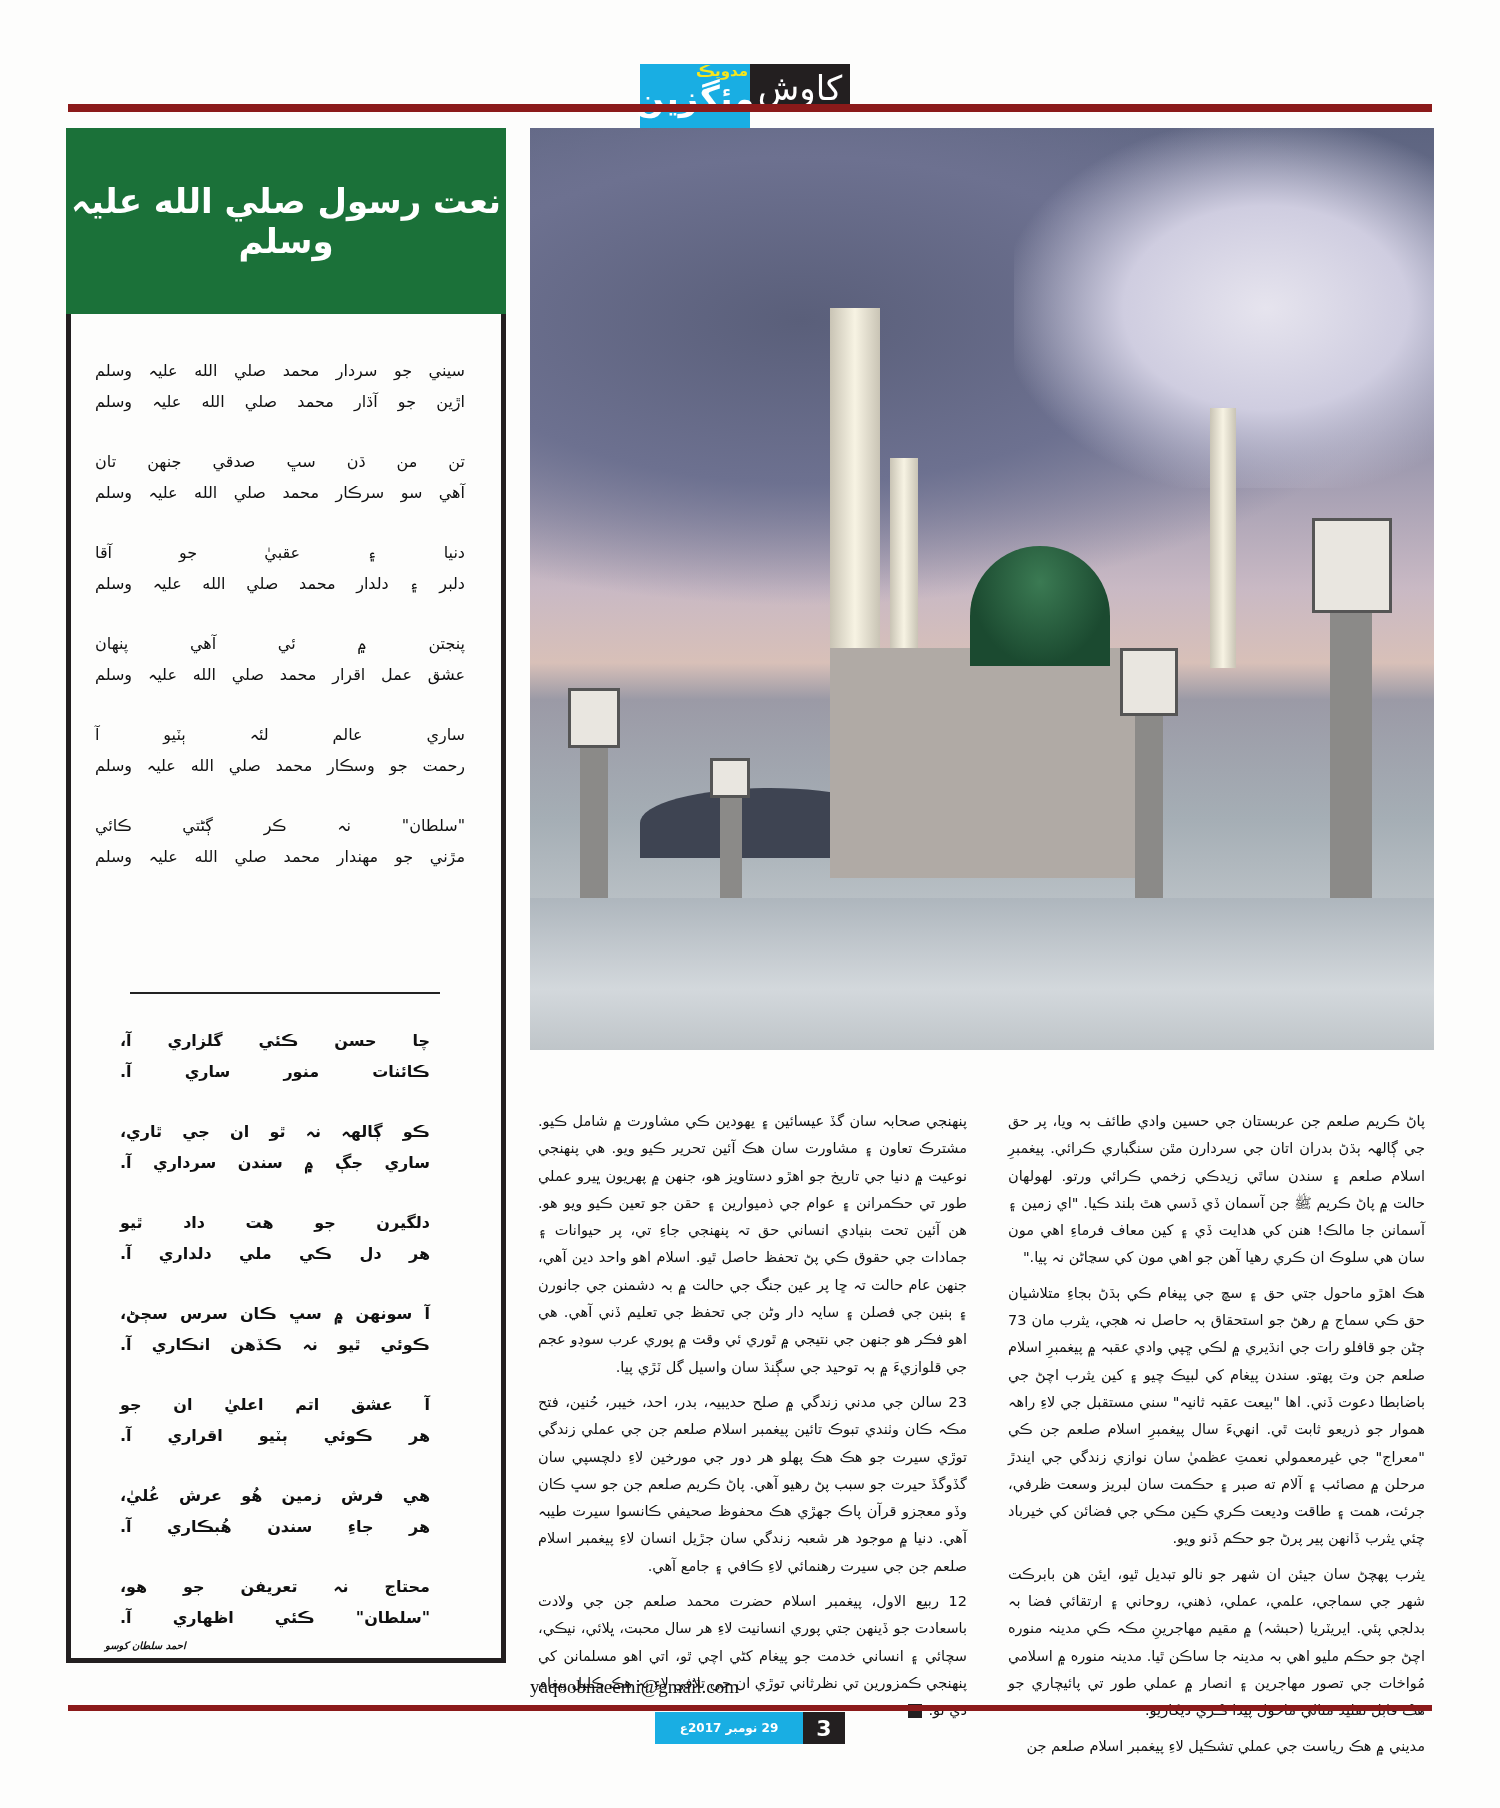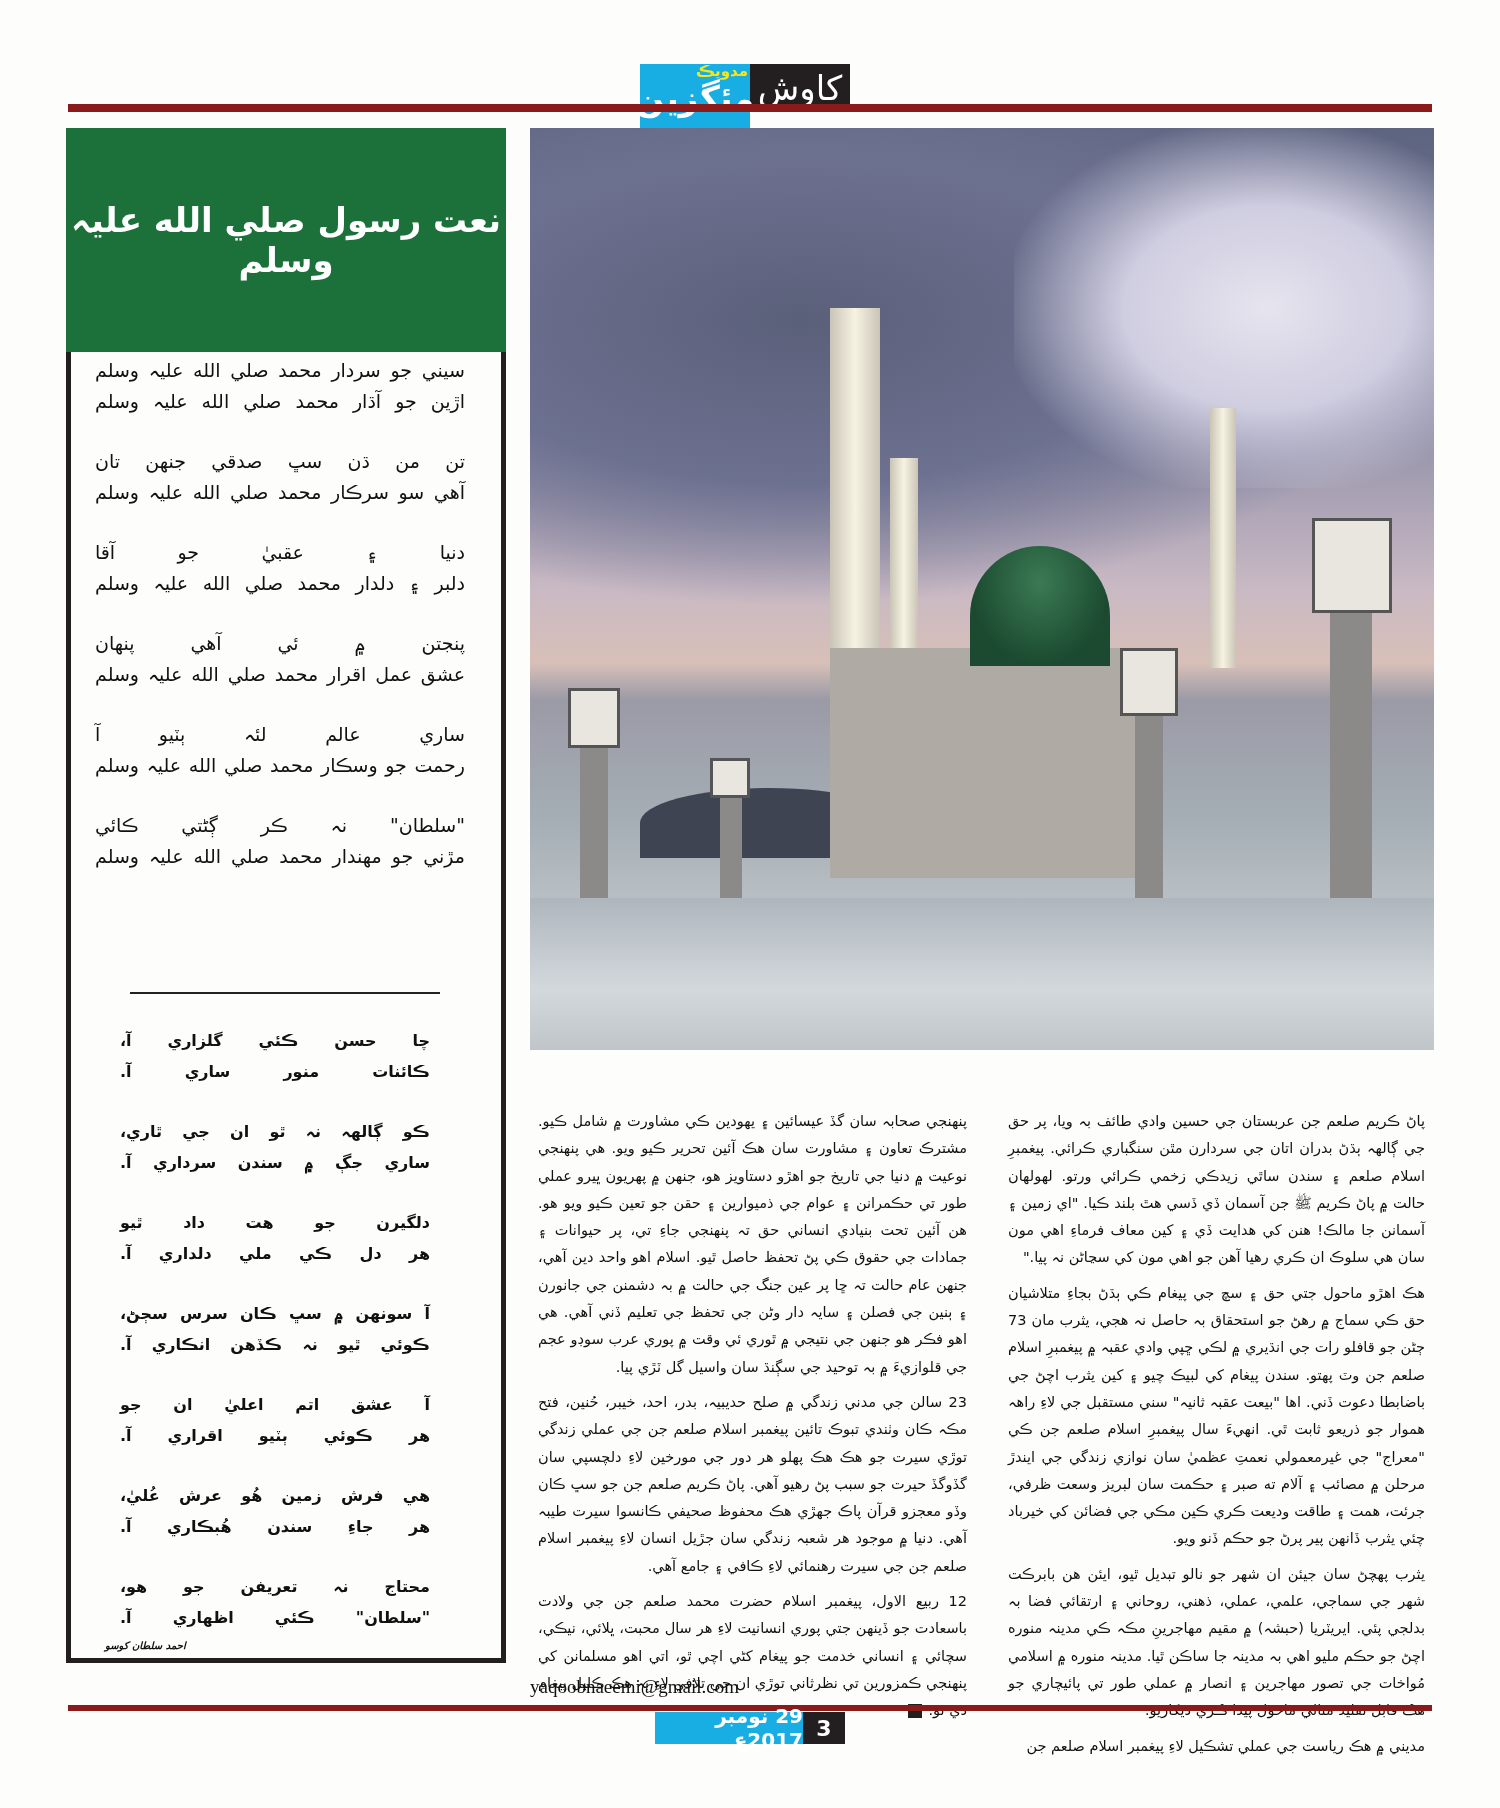--- a/index.html
+++ b/index.html
@@ -8,22 +8,22 @@
   
   .masthead { position: absolute; top: 64px; left: 640px; height: 48px; display: flex; direction: ltr; }
   .mast-blue { background: #19aee3; width: 110px; height: 64px; color: #fff; font-weight: bold; font-size: 34px; display: flex; align-items: flex-end; justify-content: center; padding-bottom: 10px; position: relative; }
   .mast-blue .sub { position: absolute; top: -2px; right: 2px; color: #f6e61c; font-size: 15px; font-weight: bold; }
   .mast-black { background: #231f20; width: 100px; height: 48px; color: #fff; font-size: 34px; display: flex; align-items: center; justify-content: center; }
   .rule-top { position: absolute; top: 104px; left: 68px; width: 1364px; height: 8px; background: #8b1a1a; }
   .rule-bottom { position: absolute; top: 1705px; left: 68px; width: 1364px; height: 6px; background: #8b1a1a; }
 
   
   .poem-box { position: absolute; top: 128px; left: 66px; width: 440px; height: 1535px; border: 5px solid #231f20; border-top: none; background: #fdfdfc; }
-  .poem-title { position: absolute; top: 128px; left: 66px; width: 440px; height: 224px; background: #1b7139; color: #fff; font-weight: bold; font-size: 34px; direction: rtl; text-align: center; display: flex; align-items: center; justify-content: center; }
-  .poem { position: absolute; top: 355px; left: 95px; width: 370px; direction: rtl; text-align: right; font-size: 19px; line-height: 31px; color: #111; }
+  .poem-title { position: absolute; top: 128px; left: 66px; width: 440px; height: 186px; background: #1b7139; color: #fff; font-weight: bold; font-size: 34px; direction: rtl; text-align: center; display: flex; align-items: center; justify-content: center; }
+  .poem { position: absolute; top: 355px; left: 95px; width: 370px; direction: rtl; text-align: right; font-size: 16px; line-height: 31px; color: #111; }
   .stanza { margin-bottom: 29px; }
   .stanza .line { display: block; text-align: justify; text-align-last: justify; }
   .divider { position: absolute; top: 992px; left: 130px; width: 310px; height: 2px; background: #222; }
   .poem2 { position: absolute; top: 1025px; left: 120px; width: 310px; direction: rtl; font-size: 16px; line-height: 31px; color: #111; font-weight: bold; }
   .poem2 .stanza { margin-bottom: 29px; }
   .author { position: absolute; top: 1640px; left: 105px; font-size: 10px; font-weight: bold; font-style: italic; direction: rtl; color: #111; }
 
   
   .photo { position: absolute; top: 128px; left: 530px; width: 904px; height: 922px; overflow: hidden;
     background: linear-gradient(180deg, #5d6480 0%, #737895 20%, #9a97ad 35%, #c9b9c4 50%, #d8c0b8 58%, #9b9aa6 62%, #a5aeb5 75%, #c2c8cc 88%, #b9bec2 100%); }
@@ -40,21 +40,21 @@
   
   .col { position: absolute; top: 1100px; width: 375px; direction: rtl; text-align: justify; font-size: 14.5px; line-height: 27.3px; color: #111; }
   .col-right { left: 1000px; width: 433px; }
   .col-left { left: 530px; width: 445px; }
   .col p { margin: 8px; }
   .email { position: absolute; top: 1676px; left: 530px; font-family: "Liberation Serif", serif; font-size: 19px; direction: ltr; color: #111; }
   .end-mark { display: inline-block; width: 14px; height: 14px; background: #231f20; vertical-align: middle; margin-right: 6px; }
 
   
   .footer { position: absolute; top: 1712px; left: 655px; height: 32px; display: flex; direction: ltr; }
-  .foot-date { background: #19aee3; width: 148px; color: #fff; font-weight: bold; font-size: 20px; display: flex; align-items: center; justify-content: center; direction: rtl; }
+  .foot-date { background: #19aee3; width: 148px; color: #fff; font-weight: bold; font-size: 12px; display: flex; align-items: center; justify-content: center; direction: rtl; }
   .foot-page { background: #231f20; width: 42px; color: #fff; font-weight: bold; font-size: 22px; display: flex; align-items: center; justify-content: center; }
 </style>
 </head>
 <body>
 
 <div class="masthead">
   <div class="mast-blue">
     <span class="sub">مدويڪ</span>
     <span>مئگزين</span>
   </div>

